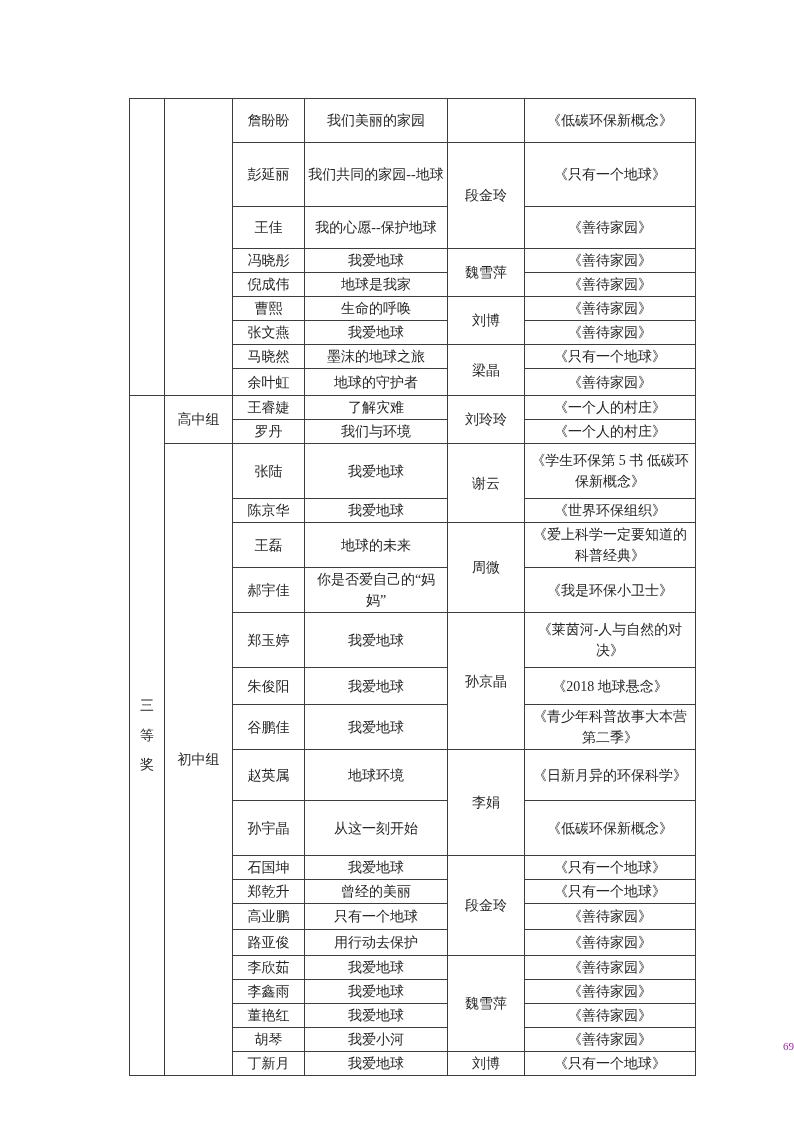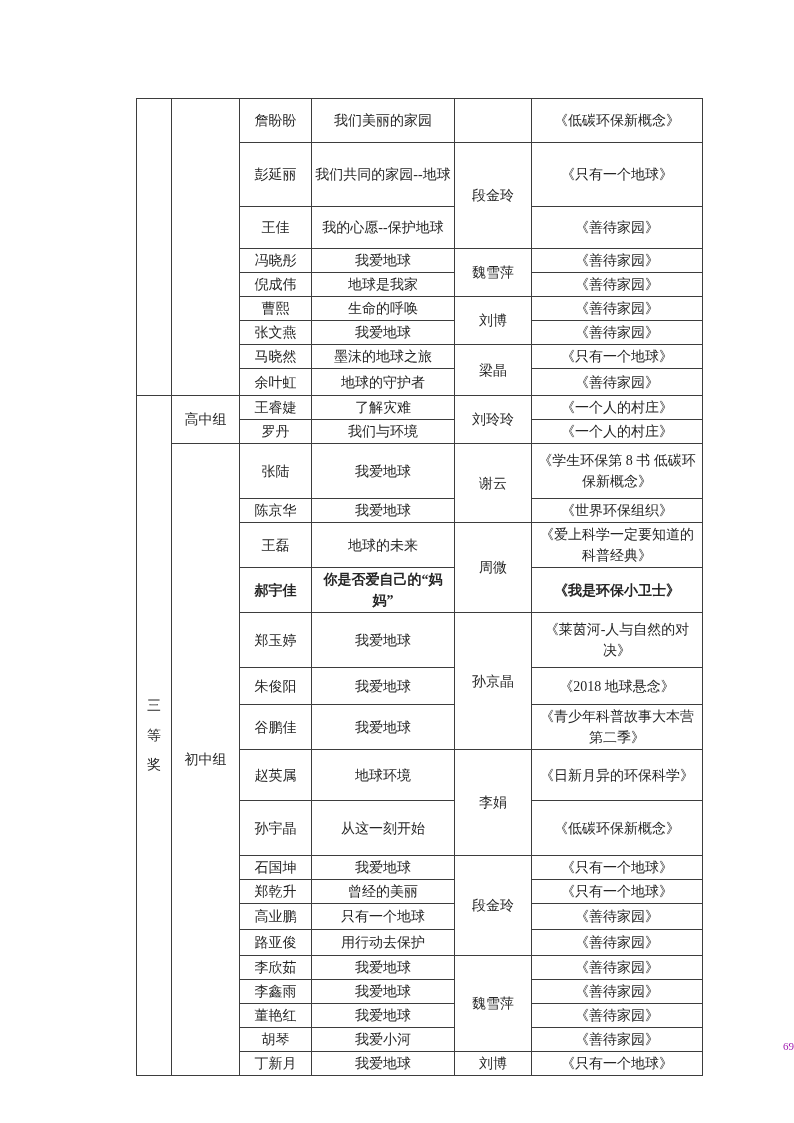--- a/index.html
+++ b/index.html
@@ -8,21 +8,21 @@
     width: 794px;
     height: 1123px;
     margin: 0 auto;
     background: #ffffff;
     font-family: "Liberation Serif", "DejaVu Serif", serif;
     color: #262626;
     overflow: hidden;
   }
   table.awards {
     position: absolute;
-    left: 136px;
+    left: 129px;
     top: 98px;
     width: 566px;
     border-collapse: collapse;
     table-layout: fixed;
   }
   table.awards td {
     border: 1px solid #3d3d3d;
     text-align: center;
     vertical-align: middle;
     font-size: 14px;
@@ -124,34 +124,34 @@
         <tr style="height: 18px; margin-left: 32px;">
           <td>罗丹</td>
           <td>我们与环境</td>
           <td>《一个人的村庄》</td>
         </tr>
         <tr style="height: 55px;">
           <td rowspan="18">初中组</td>
           <td>张陆</td>
           <td>我爱地球</td>
           <td rowspan="2">谢云</td>
-          <td>《学生环保第 8 书  低碳环保新概念》</td>
+          <td>《学生环保第 5 书  低碳环保新概念》</td>
         </tr>
         <tr style="height: 22px;">
           <td>陈京华</td>
           <td>我爱地球</td>
           <td>《世界环保组织》</td>
         </tr>
         <tr style="height: 41px;">
           <td>王磊</td>
           <td>地球的未来</td>
           <td rowspan="2">周微</td>
           <td>《爱上科学一定要知道的科普经典》</td>
         </tr>
-        <tr style="height: 42px; font-weight: bold;">
+        <tr style="height: 42px;">
           <td>郝宇佳</td>
           <td>你是否爱自己的“妈妈”</td>
           <td>《我是环保小卫士》</td>
         </tr>
         <tr style="height: 55px; padding-left: 46px;">
           <td>郑玉婷</td>
           <td>我爱地球</td>
           <td rowspan="3">孙京晶</td>
           <td>《莱茵河-人与自然的对决》</td>
         </tr>

